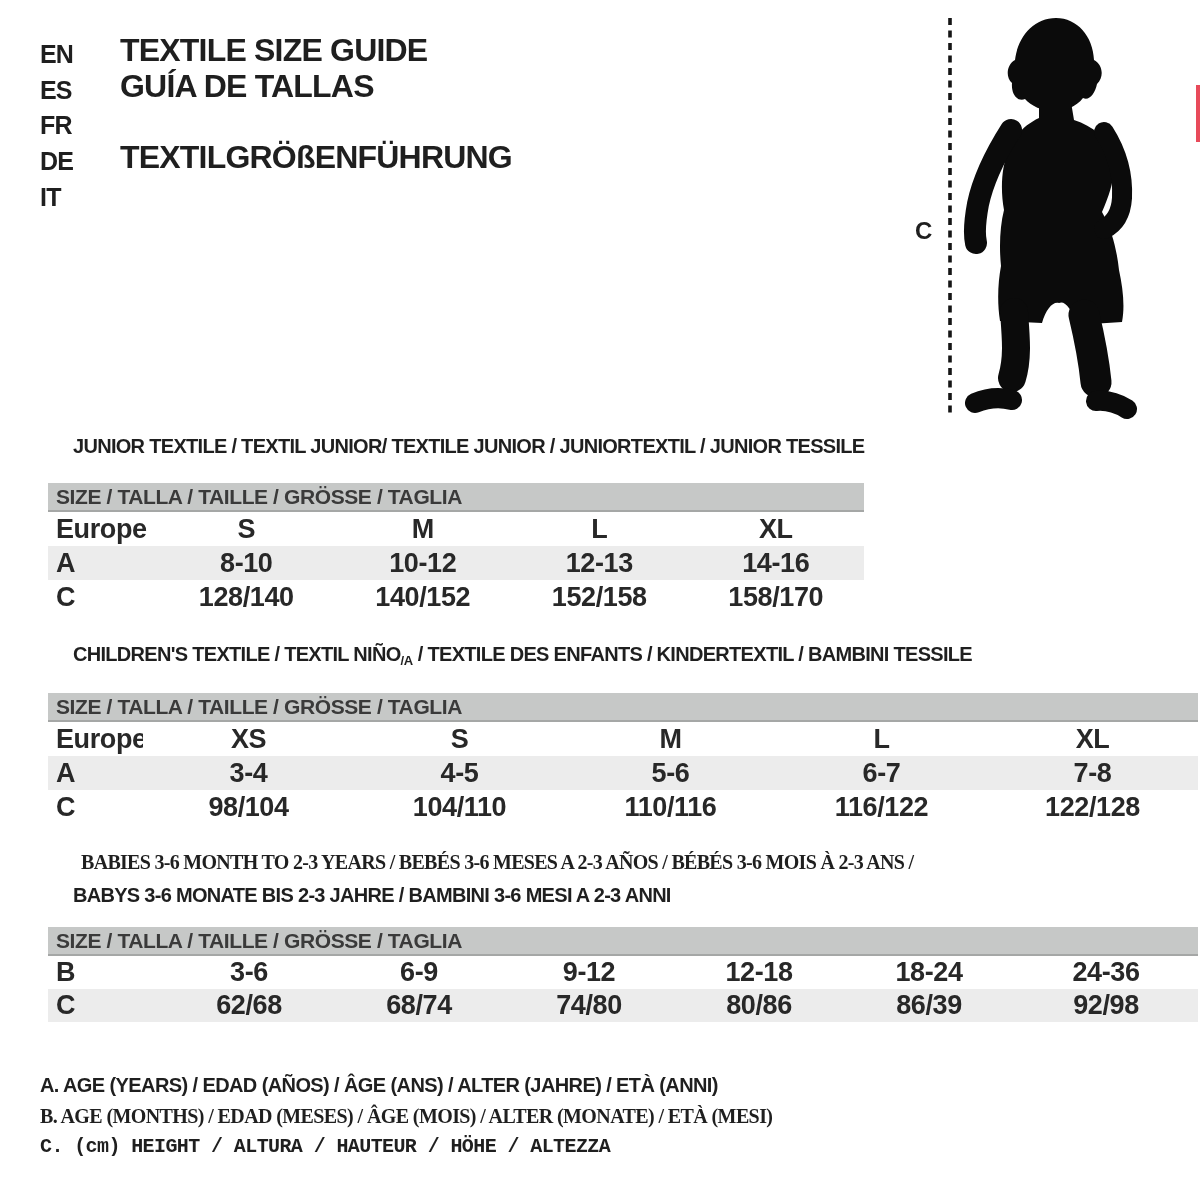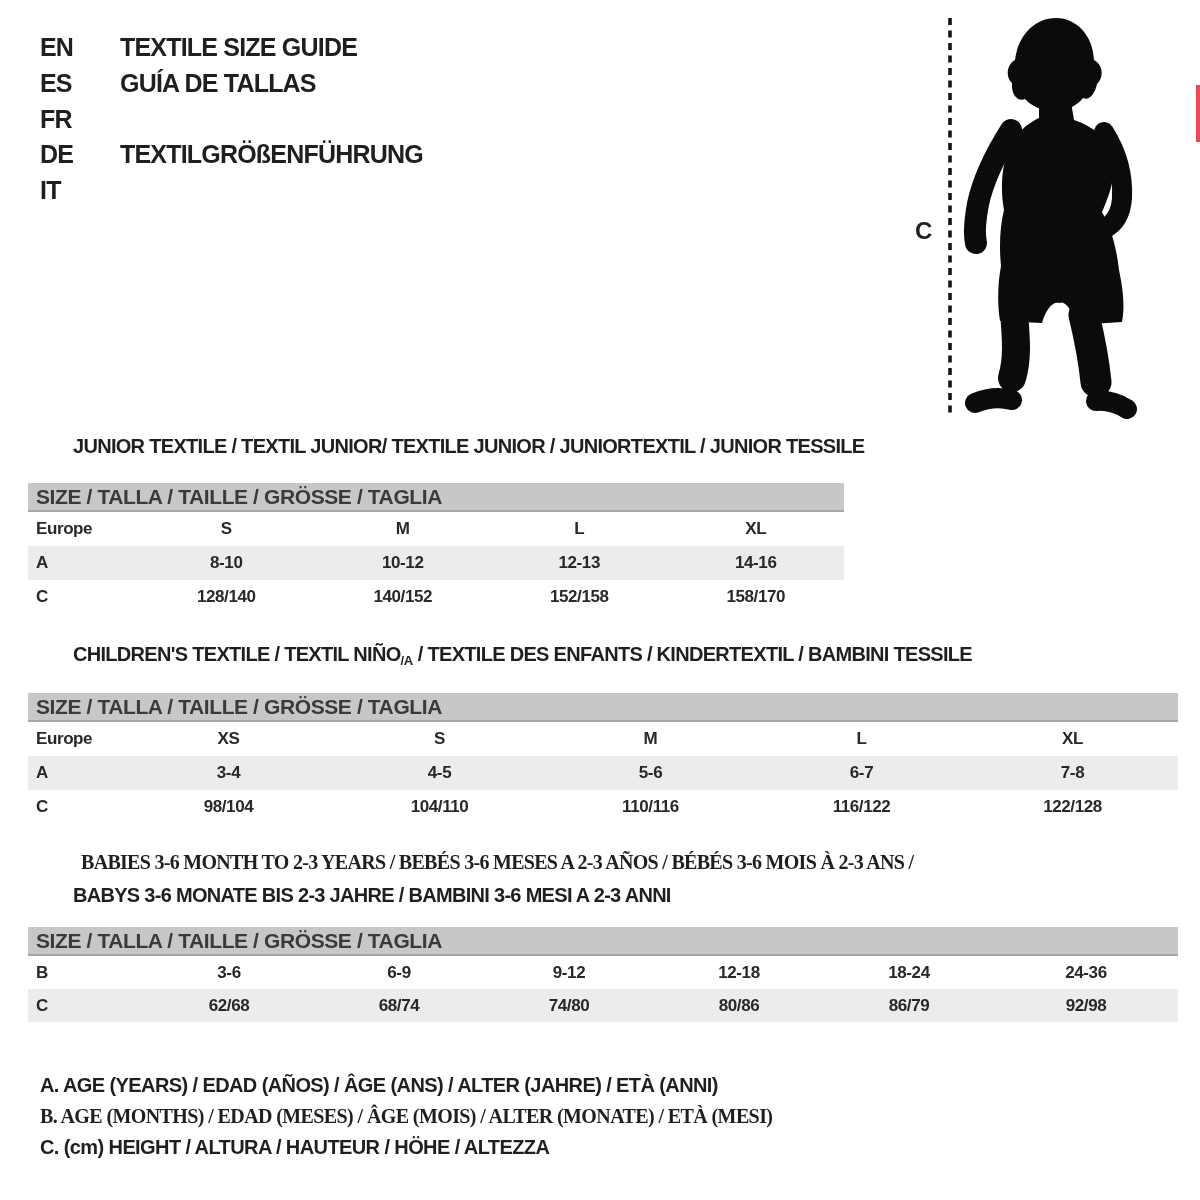--- a/index.html
+++ b/index.html
@@ -6,43 +6,43 @@
   body {
     width:1200px; height:1200px; position:relative; overflow:hidden;
     background:#ffffff; color:#1f1f1f;
     font-family:"Liberation Sans","DejaVu Sans",sans-serif;
     font-weight:bold;
   }
   .abs { position:absolute; }
 
   
   .lang-block { left:40px; top:33px; }
-  .lang-row { display:flex; height:35.8px; align-items:flex-start; }
+  .lang-row { display:flex; height:35.8px; align-items:flex-end; }
   .lang-code { width:80px; font-size:25px; letter-spacing:-0.8px; }
-  .lang-title { font-size:25px; letter-spacing:-0.8px; white-space:nowrap; }
+  .lang-title { font-size:32px; letter-spacing:-0.8px; white-space:nowrap; }
 
   
   .dash-line { left:946px; top:16px; color:#151515; }
   .figure-label { left:915px; top:217px; font-size:24px; }
   .baby-svg { left:963px; top:14px; color:#0b0b0b; }
 
   
   .heading { font-size:20px; letter-spacing:-0.7px; white-space:nowrap; line-height:24px;margin-left:33px; }
   .heading .sub { font-size:13px; position:relative; top:4px; letter-spacing:-0.3px; }
 
   
-  .tbl-wrap { left:28px; }
+  .tbl-wrap { left:48px; }
   .tbl-bar {
     height:27px; border-bottom:2px solid #a5a7a6; background:#c6c8c7;
     display:flex; align-items:center; padding-left:8px; box-sizing:content-box;
     font-size:21px; letter-spacing:-0.4px; color:#3a3a3a; white-space:nowrap;
   }
   table { table-layout:fixed; border-collapse:collapse; }
   td {
-    font-size:17px; letter-spacing:-0.4px; text-align:center;
+    font-size:27px; letter-spacing:-0.4px; text-align:center;
     vertical-align:middle; padding:0; color:#282828; overflow:hidden; white-space:nowrap;margin-top:22px;
   }
   td.row-label { text-align:left; padding-left:8px; }
   .rows-34 td { height:34px; }
   .rows-33 td { height:33px; }
 
   
   .footnote { left:40px; font-size:20px; letter-spacing:-0.6px; line-height:24px; white-space:nowrap; }
 
   
@@ -192,24 +192,24 @@
           <td>12-18</td>
           <td>18-24</td>
           <td>24-36</td>
         </tr>
         <tr style="background: rgb(236, 236, 236);">
           <td class="row-label">C</td>
           <td>62/68</td>
           <td>68/74</td>
           <td>74/80</td>
           <td>80/86</td>
-          <td>86/79</td>
+          <td>86/39</td>
           <td>92/98</td>
         </tr>
       </tbody>
   </table>
 </div>
 
 <div class="abs footnote" style="top:1073px;">A. AGE (YEARS) / EDAD (AÑOS) / ÂGE (ANS) / ALTER (JAHRE) / ETÀ (ANNI)</div>
 <div class="abs footnote" style="top:1104px;font-family:Liberation Serif, serif;">B. AGE (MONTHS) / EDAD (MESES) / ÂGE (MOIS) / ALTER (MONATE) / ETÀ (MESI)</div>
-<div class="abs footnote" style="top:1135px;">C. (cm) HEIGHT / ALTURA / HAUTEUR / HÖHE / ALTEZZA</div>
+<div class="abs footnote" style="top:1135px;font-family:Liberation Mono, monospace;">C. (cm) HEIGHT / ALTURA / HAUTEUR / HÖHE / ALTEZZA</div>
 
 <div class="abs edge-mark" style="background: rgb(232, 74, 90);"></div>
 
 </body></html>

